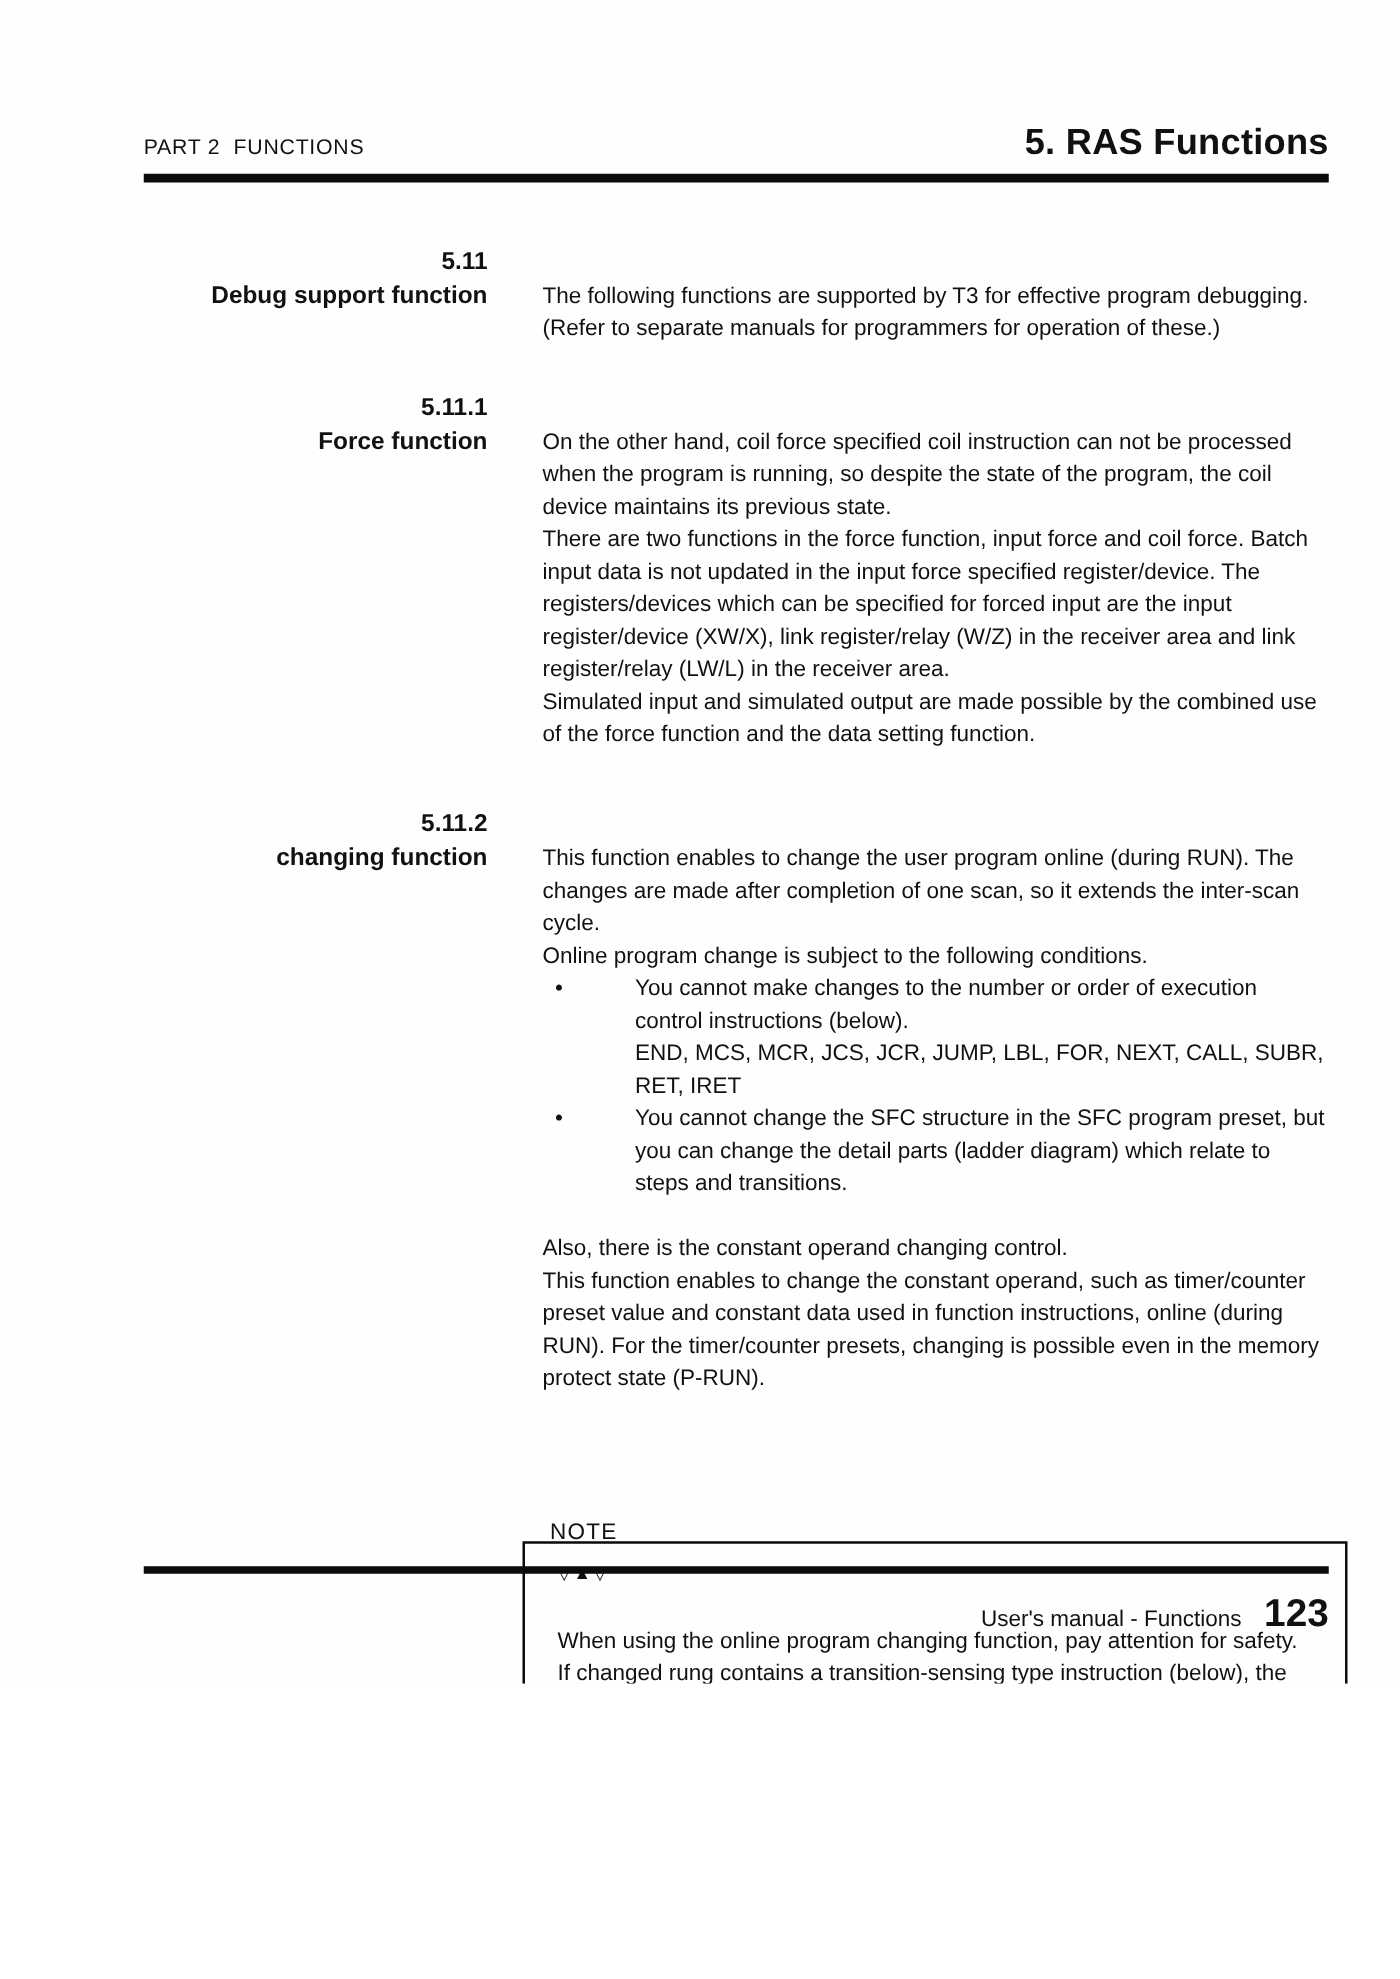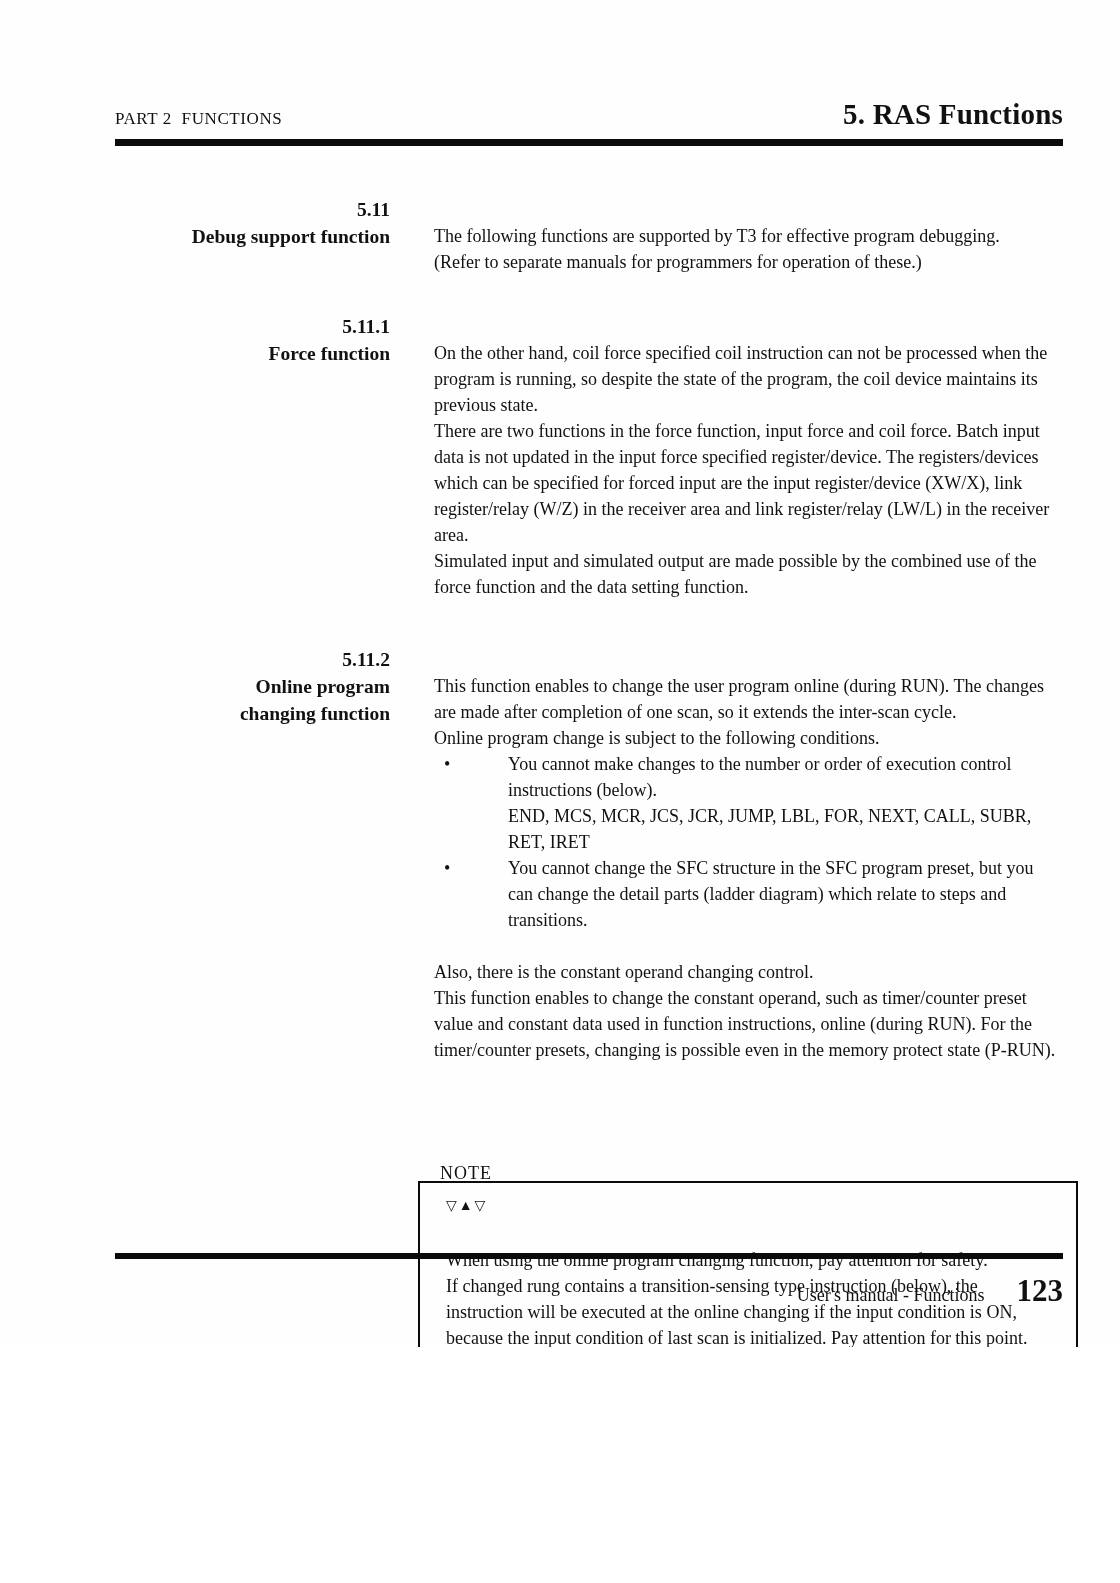--- a/index.html
+++ b/index.html
@@ -8,21 +8,20 @@
     font-family: "Liberation Sans", sans-serif;
     color: #111111;
     -webkit-font-smoothing: antialiased;
   }
   .page {
     position: relative;
     width: 1120px;
     height: 1347px;
     background: #fefefe;
     overflow: hidden;
-    font-family: Liberation Serif, serif;
   }
   .content {
     padding: 0 57px 0 115px;
   }
   
   .header {
     display: flex;
     justify-content: space-between;
     align-items: baseline;
     padding-top: 98px;
@@ -109,21 +108,21 @@
     left: 115px;
     right: 57px;
     bottom: 38px;
   }
   .footer-rule { height: 6px; }
   .footer-text {
     margin-top: 14px;
     display: flex;
     justify-content: flex-end;
     align-items: baseline;
-    gap: 32px;
+    gap: 18px;
   }
   .footer-label { font-size: 18px; }
   .footer-page {
     font-size: 31px;
     font-weight: bold;
   }
 </style>
 </head>
 <body>
 
@@ -156,21 +155,20 @@
       <div class="sec-body">
         <p>On the other hand, coil force specified coil instruction can not be processed when the program is running, so despite the state of the program, the coil device maintains its previous state.</p>
         <p>There are two functions in the force function, input force and coil force. Batch input data is not updated in the input force specified register/device.  The registers/devices which can be specified for forced input are the input register/device (XW/X), link register/relay (W/Z) in the receiver area and link register/relay (LW/L) in the receiver area.</p>
         <p>Simulated input and simulated output are made possible by the combined use of the force function and the data setting function.</p>
       </div>
     </section>
 
     <section class="section section-3">
       <div class="sec-head">
         <div>5.11.2</div>
-        <div>Online program</div>
         <div>changing function</div>
       </div>
       <div class="sec-body">
         <p>This function enables to change the user program online (during RUN). The changes are made after completion of one scan, so it extends the inter-scan cycle.</p>
         <p>Online program change is subject to the following conditions.</p>
         <div class="bullet">
           <span class="bullet-text">You cannot make changes to the number or order of execution control instructions (below).
 END, MCS, MCR, JCS, JCR, JUMP, LBL, FOR, NEXT, CALL, SUBR, RET, IRET</span>
         </div>
         <div class="bullet">

